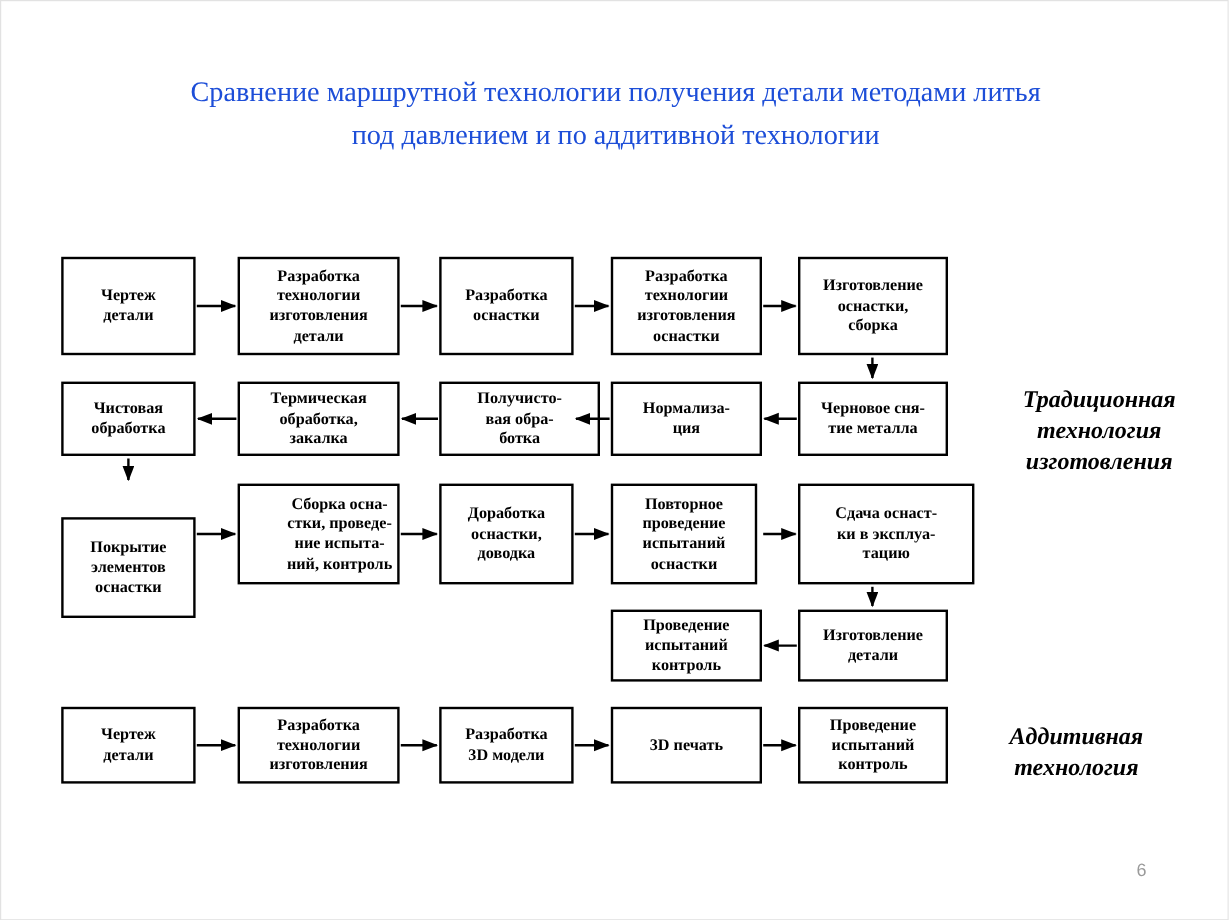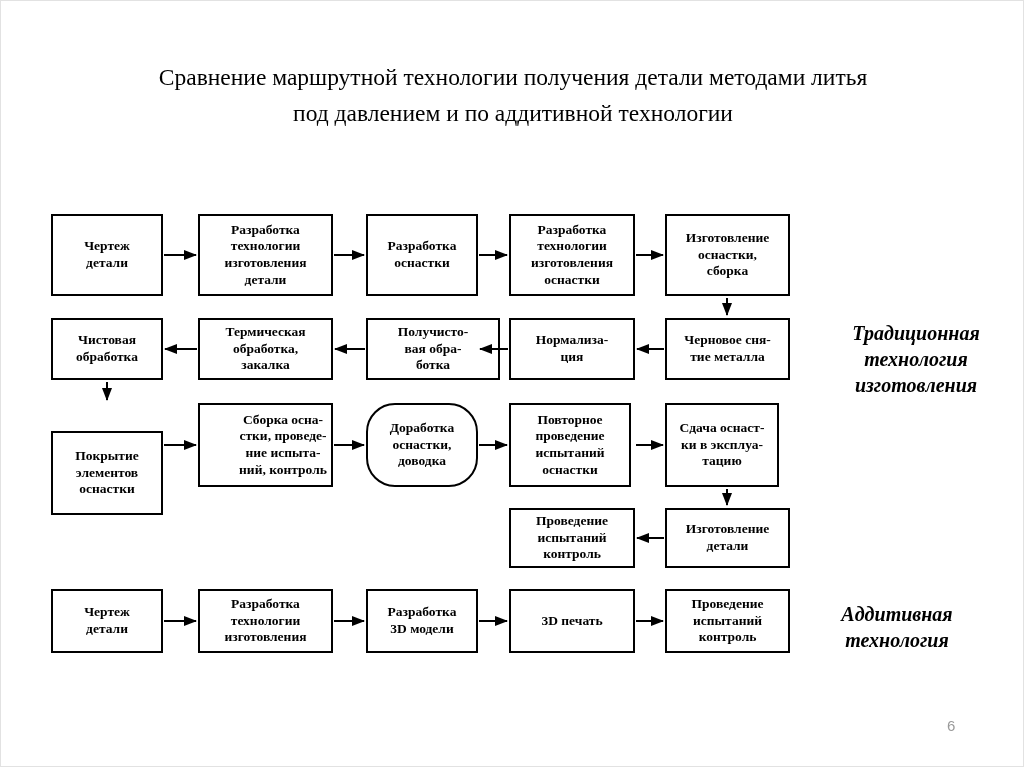--- a/index.html
+++ b/index.html
@@ -14,21 +14,21 @@
     font-family: "Liberation Serif", serif;
   }
   .title {
     position: absolute;
     left: 62px;
     top: 58px;
     width: 900px;
     text-align: center;
     font-size: 23.5px;
     line-height: 1.55;
-    color: #000000;
+    color: #1d4ed8;
     white-space: pre-line;
     font-family: "Liberation Serif", serif;
   }
   .fbox {
     position: absolute;
     box-sizing: border-box;
     border: 2px solid #000000;
     background: #ffffff;
     display: flex;
     align-items: center;
@@ -105,28 +105,28 @@
   <div class="fbox" style="left:664px; top:317px; width:125px; height:62px;">Черновое сня-
 тие металла</div>
 
   <div class="fbox" style="left:50px;  top:402px; width:112px; height:84px;margin-top:28px;">Покрытие
 элементов
 оснастки</div>
   <div class="fbox" style="left:197px; top:402px; width:135px; height:84px;padding-left:37px;">Сборка осна-
 стки, проведе-
 ние испыта-
 ний, контроль</div>
-  <div class="fbox" style="left:365px; top:402px; width:112px; height:84px;border-radius:29px;">Доработка
+  <div class="fbox" style="left:365px; top:402px; width:112px; height:84px;">Доработка
 оснастки,
 доводка</div>
   <div class="fbox" style="left:508px; top:402px; width:122px; height:84px;">Повторное
 проведение
 испытаний
 оснастки</div>
-  <div class="fbox" style="left:664px; top:402px; width:114px; height:84px;">Сдача оснаст-
+  <div class="fbox" style="left:664px; top:402px; width:147px; height:84px;">Сдача оснаст-
 ки в эксплуа-
 тацию</div>
 
   <div class="fbox" style="left:508px; top:507px; width:126px; height:60px;">Проведение
 испытаний
 контроль</div>
   <div class="fbox" style="left:664px; top:507px; width:125px; height:60px;">Изготовление
 детали</div>
 
   <div class="fbox" style="left:50px;  top:588px; width:112px; height:64px;">Чертеж

